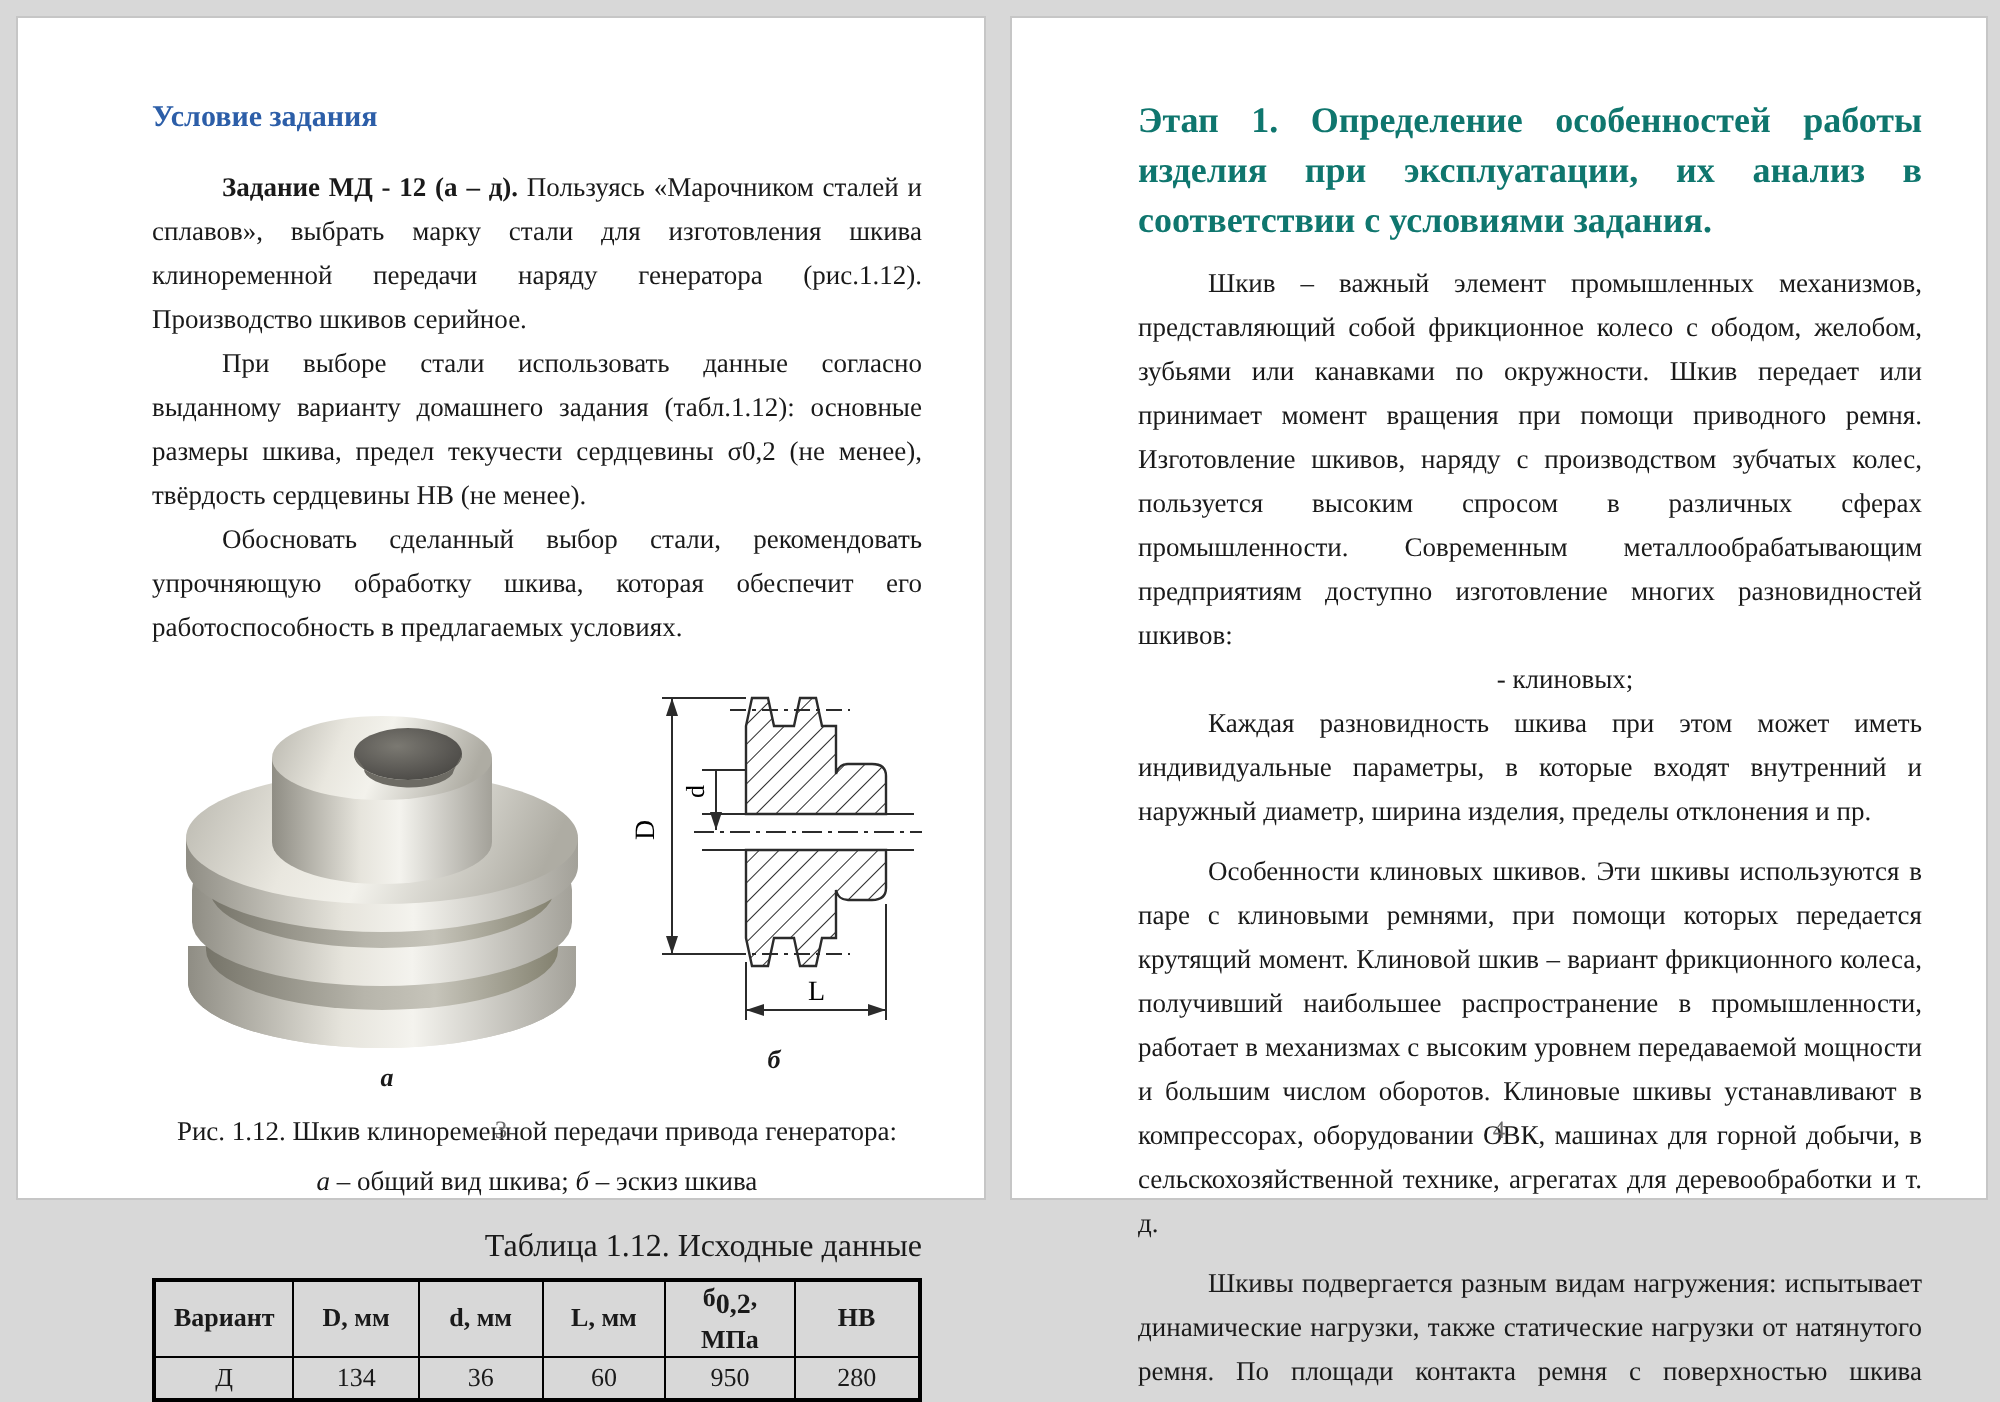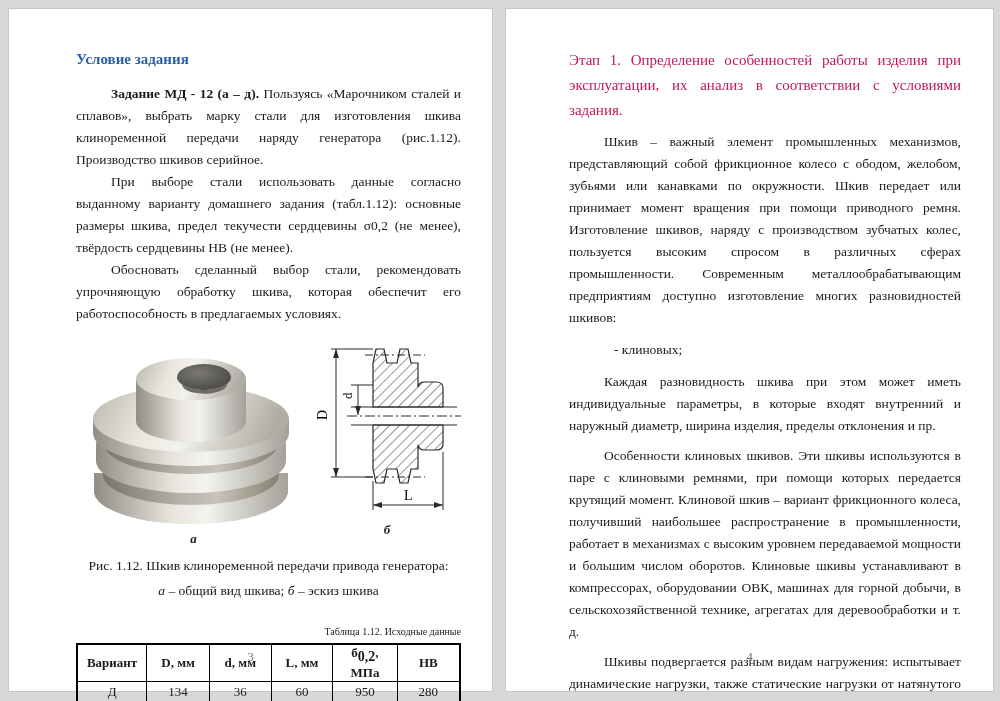--- a/index.html
+++ b/index.html
@@ -6,55 +6,55 @@
   html,body { margin:0; padding:0; }
   body {
     width:1000px; height:701px;
     background:#d8d8d8;
     font-family:"Liberation Serif", serif;
     color:#1a1a1a;
     overflow:hidden;
   }
   .canvas { position:relative; width:1000px; height:701px; }
   .page {
-    position:absolute; top:8px; height:684px;
+    position:absolute; top:8px; height:592px;
     background:#ffffff; border:1px solid #c6c6c6;
   }
   .page-left  { left:8px;  width:485px; padding:40px 31px 0 67px; }
   .page-right { left:505px; width:489px; padding:39px 32px 0 63px; }
 
   .doc-title {
     color:#2c5ea8; font-weight:bold; font-size:15px;
     margin:0 0 14px 0; line-height:20px;
   }
   .stage-heading {
-    color:#be185d; font-weight:normal; font-size:15px;
+    color:#0f766e; font-weight:bold; font-size:18px;
     line-height:25px; text-align:justify; margin:0 0 8px 0;
   }
   p.body-par {
     margin:0; font-size:13.5px; line-height:22px;
     text-align:justify; text-indent:35px;
   }
   p.par-gap { margin-top:8px; }
-  .list-block { margin:10px; }
+  .list-block { margin:0;text-align:center; }
   .list-item {
     font-size:13.5px; line-height:22px; padding-left:35px;
   }
 
   
   .figure-row {
     margin-top:10px; display:flex; justify-content:space-between;
     align-items:flex-start; width:100%;
   }
   .figure-box { display:flex; flex-direction:column; align-items:center; }
   .fig-label { font-size:13px; font-style:italic; font-weight:bold; margin-top:4px; }
   .figure-caption { text-align:center; font-size:13.5px; line-height:25px; margin-top:6px; }
   .cap-it { font-style:italic; }
 
-  .table-label { text-align:right; font-size:10px; margin-top:23px; }
+  .table-label { text-align:right; font-size:16px; margin-top:12px; }
   table.data-table {
     border-collapse:collapse; margin-top:6px; width:100%;
     font-size:13px;
     border-radius:12px;
   }
   table.data-table td, table.data-table th {
     border:1px solid #000; text-align:center; height:22px; padding:0 2px;
   }
   table.data-table { border:2px solid #000; }
   table.data-table th { font-weight:bold; }

